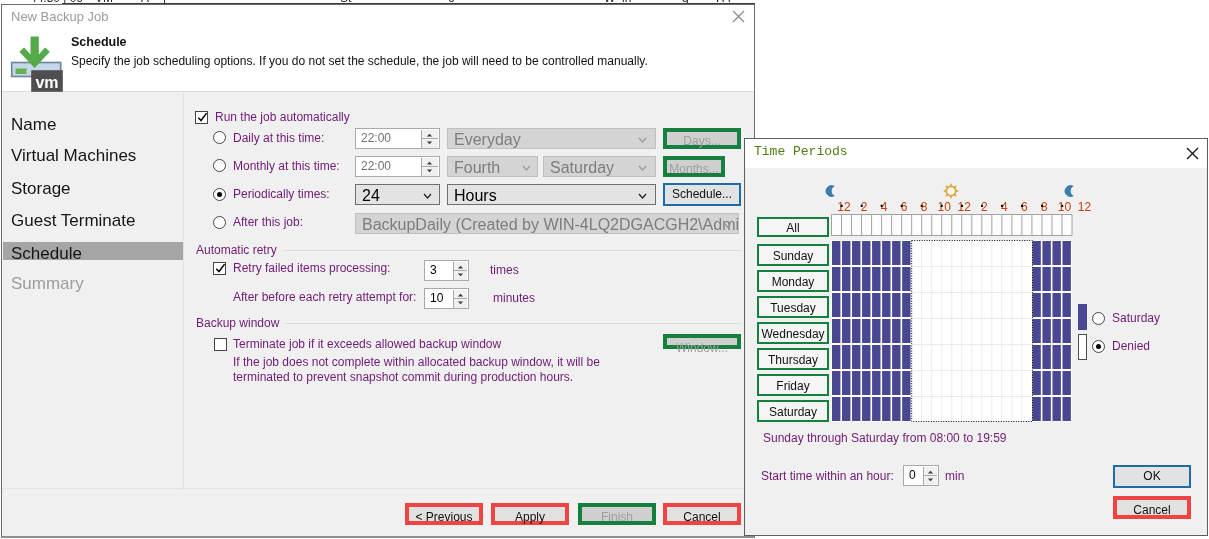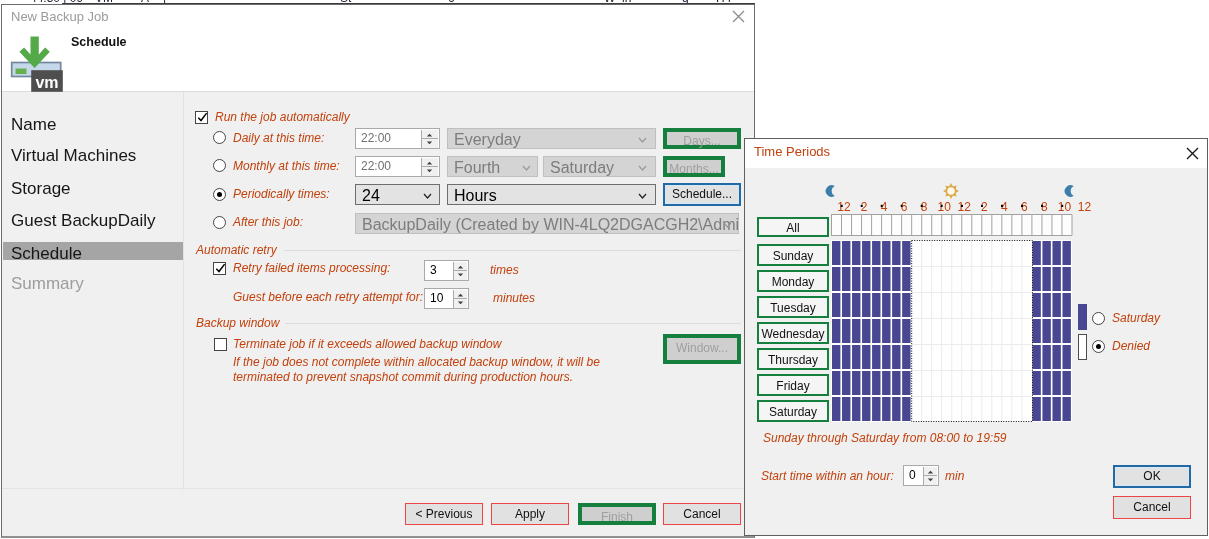--- a/index.html
+++ b/index.html
@@ -18,38 +18,38 @@
 .wtitle { position:absolute; left:69px; top:30px; font-size:12.5px; font-weight:bold; color:#111; }
 .wdesc  { position:absolute; left:69px; top:49px; font-size:12px; color:#111; }
 
 .nav { position:absolute; left:9px; font-size:17px; color:#161616; }
 #navsel { position:absolute; left:1px; top:237px; width:181px; height:18px; background:#a5a5a5; }
 #navsep { position:absolute; left:181px; top:87px; width:1px; height:398px; background:#e2e2e2; }
 
 .cb { position:absolute; width:13px; height:13px; background:#fff; border:1px solid #454545; }
 .rad { position:absolute; width:13px; height:13px; background:#fff; border:1px solid #454545; border-radius:50%; }
 .rad .dot { position:absolute; left:3px; top:3px; width:5px; height:5px; background:#000; border-radius:50%; }
-.lbl { position:absolute; font-size:12px; color:#c2410c; white-space:pre;font-style:italic; }
+.lbl { position:absolute; font-size:12px; color:#701a75; white-space:pre; }
 .fld { position:absolute; background:#fff; border:1px solid #a9a9a9; font-size:12px; }
 .fld .tx { position:absolute; left:5px; top:2px; color:#707070; }
 .combo { position:absolute; font-size:16px; white-space:nowrap; overflow:hidden; }
 .combo.en { background:#e3e3e3; border:1px solid #6e6e6e; color:#000; }
 .combo.dis { background:#d4d4d4; border:1px solid #bfbfbf; color:#7d7d7d; }
 .combo .tx { position:absolute; left:6px; top:2px; }
-.btn { position:absolute; background:#e1e1e1; border:1px solid #ef4444; font-size:12px; color:#111;
+.btn { position:absolute; background:#e1e1e1; border:4px solid #ef4444; font-size:12px; color:#111;
   text-align:center; }
 .btn.dis { background:#cfcfcf; border:4px solid #15803d; color:#9f9f9f; }
 .btn.focus { background:#e2e2e2; border:2px solid #2369a4; box-shadow:inset 0 0 0 1px #d4e9f8; }
 .grpline { position:absolute; height:1px; background:#dcdcdc; }
 .chev { position:absolute; width:9px; height:9px; }
 
 #dlg2 { position:absolute; left:744px; top:138px; width:464px; height:398px;
   border:1px solid #5f5f5f; background:#f0f0f0; }
 #dlg2 .titlebar { position:absolute; left:0; top:0; width:100%; height:29px; background:#ffffff; }
-#t2 { position:absolute; left:9px; top:5px; font-size:13px; color:#c2410c; }
+#t2 { position:absolute; left:9px; top:5px; font-size:13px; color:#4d7c0f;font-family:Liberation Mono, monospace; }
 .daycell { position:absolute; left:13px; width:72px; height:22px; background:#f5f5f5;
   border:2px solid #15803d; text-align:center; font-size:12px; color:#111; line-height:20px; }
 .hlab { position:absolute; top:61px; font-size:12px; color:#c2410c; transform:translateX(-50%);margin-left:12px; }
 .hdot { position:absolute; top:59px; font-size:14px; font-weight:bold; color:#000; transform:translateX(-50%); }
 </style>
 </head>
 <body>
 <div id="bgstrip">
   <span style="left:30px">44:30 | 09</span>
   <span style="left:95px">VM</span>
@@ -71,26 +71,27 @@
    <path d="M2 2 L13 13 M13 2 L2 13" stroke="#8c8c8c" stroke-width="1.3"></path>
  </svg>
  <svg class="abs" style="left:7px;top:26px" width="58" height="62" viewBox="0 0 58 62">
    <rect x="2.7" y="31.5" width="49" height="14" fill="#c5d8ea" stroke="#74889c" stroke-width="1.7"></rect>
    <rect x="6.5" y="37.5" width="11" height="5.5" fill="#66b14e"></rect>
    <polygon points="21.5,5.5 29.8,5.5 29.8,23.5 36.1,16.4 40.8,20.7 25.6,37.1 10.4,20.7 15.1,16.4 21.5,23.5" fill="#54a948"></polygon>
    <rect x="22.2" y="39.2" width="31.6" height="21.6" fill="#4e4e4e"></rect>
    <text x="38" y="56.5" font-size="16" font-weight="bold" fill="#fff" text-anchor="middle" font-family="Liberation Sans">vm</text>
  </svg>
  <div class="wtitle">Schedule</div>
+ <div class="wdesc">Specify the job scheduling options. If you do not set the schedule, the job will need to be controlled manually.</div>
  <div id="navsel"></div>
  <div id="navsep"></div>
  <div class="nav" style="top:110px">Name</div>
  <div class="nav" style="top:141px">Virtual Machines</div>
  <div class="nav" style="top:174px">Storage</div>
- <div class="nav" style="top:206px">Guest BackupDaily</div>
+ <div class="nav" style="top:206px">Guest Terminate</div>
  <div class="nav" style="top:239px">Schedule</div>
  <div class="nav" style="top:269px;color:#9d9d9d">Summary</div>
 </div>
 
 <div class="cb" style="left:195px;top:111px">
   <svg width="13" height="13" style="position:absolute;left:0px;top:-1px">
       <path d="M2.3 6.8 L5 9.5 L10.6 2.1" stroke="#000" stroke-width="1.5" fill="none"></path>
     </svg>
 </div>
 <div class="lbl" style="left:215px;top:110px">Run the job automatically</div>
@@ -176,37 +177,37 @@
 <div class="fld" style="left:424px;top:260px;width:45px;height:21px">
   <div class="tx" style="color:#000">3</div>
   <div style="position:absolute;right:1px;top:1px;width:14px;height:9px;background:#f0f0f0;border-left:1px solid #ababab;border-bottom:1px solid #ababab"></div>
   <div style="position:absolute;right:1px;top:10px;width:14px;height:9px;background:#f0f0f0;border-left:1px solid #ababab"></div>
   <svg style="position:absolute;right:4px;top:4px" width="7" height="12" viewBox="0 0 7 12">
       <path d="M0.8 3.4 L3.5 0.8 L6.2 3.4 Z" fill="#404040"></path>
       <path d="M0.8 8.6 L3.5 11.2 L6.2 8.6 Z" fill="#404040"></path>
     </svg>
 </div>
 <div class="lbl" style="left:490px;top:263px">times</div>
-<div class="lbl" style="left:233px;top:290px">Guest before each retry attempt for:</div>
+<div class="lbl" style="left:233px;top:290px">After before each retry attempt for:</div>
 <div class="fld" style="left:424px;top:288px;width:45px;height:21px">
   <div class="tx" style="color:#000">10</div>
   <div style="position:absolute;right:1px;top:1px;width:14px;height:9px;background:#f0f0f0;border-left:1px solid #ababab;border-bottom:1px solid #ababab"></div>
   <div style="position:absolute;right:1px;top:10px;width:14px;height:9px;background:#f0f0f0;border-left:1px solid #ababab"></div>
   <svg style="position:absolute;right:4px;top:4px" width="7" height="12" viewBox="0 0 7 12">
       <path d="M0.8 3.4 L3.5 0.8 L6.2 3.4 Z" fill="#404040"></path>
       <path d="M0.8 8.6 L3.5 11.2 L6.2 8.6 Z" fill="#404040"></path>
     </svg>
 </div>
 <div class="lbl" style="left:493px;top:291px">minutes</div>
 
 <div class="lbl" style="left:196px;top:316px">Backup window</div>
 <div class="grpline" style="left:285px;top:323px;width:456px"></div>
 <div class="cb" style="left:214px;top:338px"></div>
 <div class="lbl" style="left:233px;top:337px">Terminate job if it exceeds allowed backup window</div>
-<div class="btn dis" style="left:663px;top:334px;width:78px;height:30px;line-height:21px">Window...</div>
+<div class="btn dis" style="left:663px;top:334px;width:78px;height:15px;line-height:21px">Window...</div>
 <div class="lbl" style="left:233px;top:355px;line-height:15.2px">If the job does not complete within allocated backup window, it will be<br>terminated to prevent snapshot commit during production hours.</div>
 
 <div class="grpline" style="left:2px;top:488px;width:753px;background:#e4e4e4"></div>
 <div class="btn" style="left:405px;top:503px;width:78px;height:22px;line-height:20px">&lt; Previous</div>
 <div class="btn" style="left:491px;top:503px;width:78px;height:22px;line-height:20px">Apply</div>
 <div class="btn dis" style="left:578px;top:503px;width:78px;height:22px;line-height:20px">Finish</div>
 <div class="btn" style="left:663px;top:503px;width:78px;height:22px;line-height:20px">Cancel</div>
 <div id="dlg2">
  <div class="titlebar"></div>
  <div id="t2">Time Periods</div>

